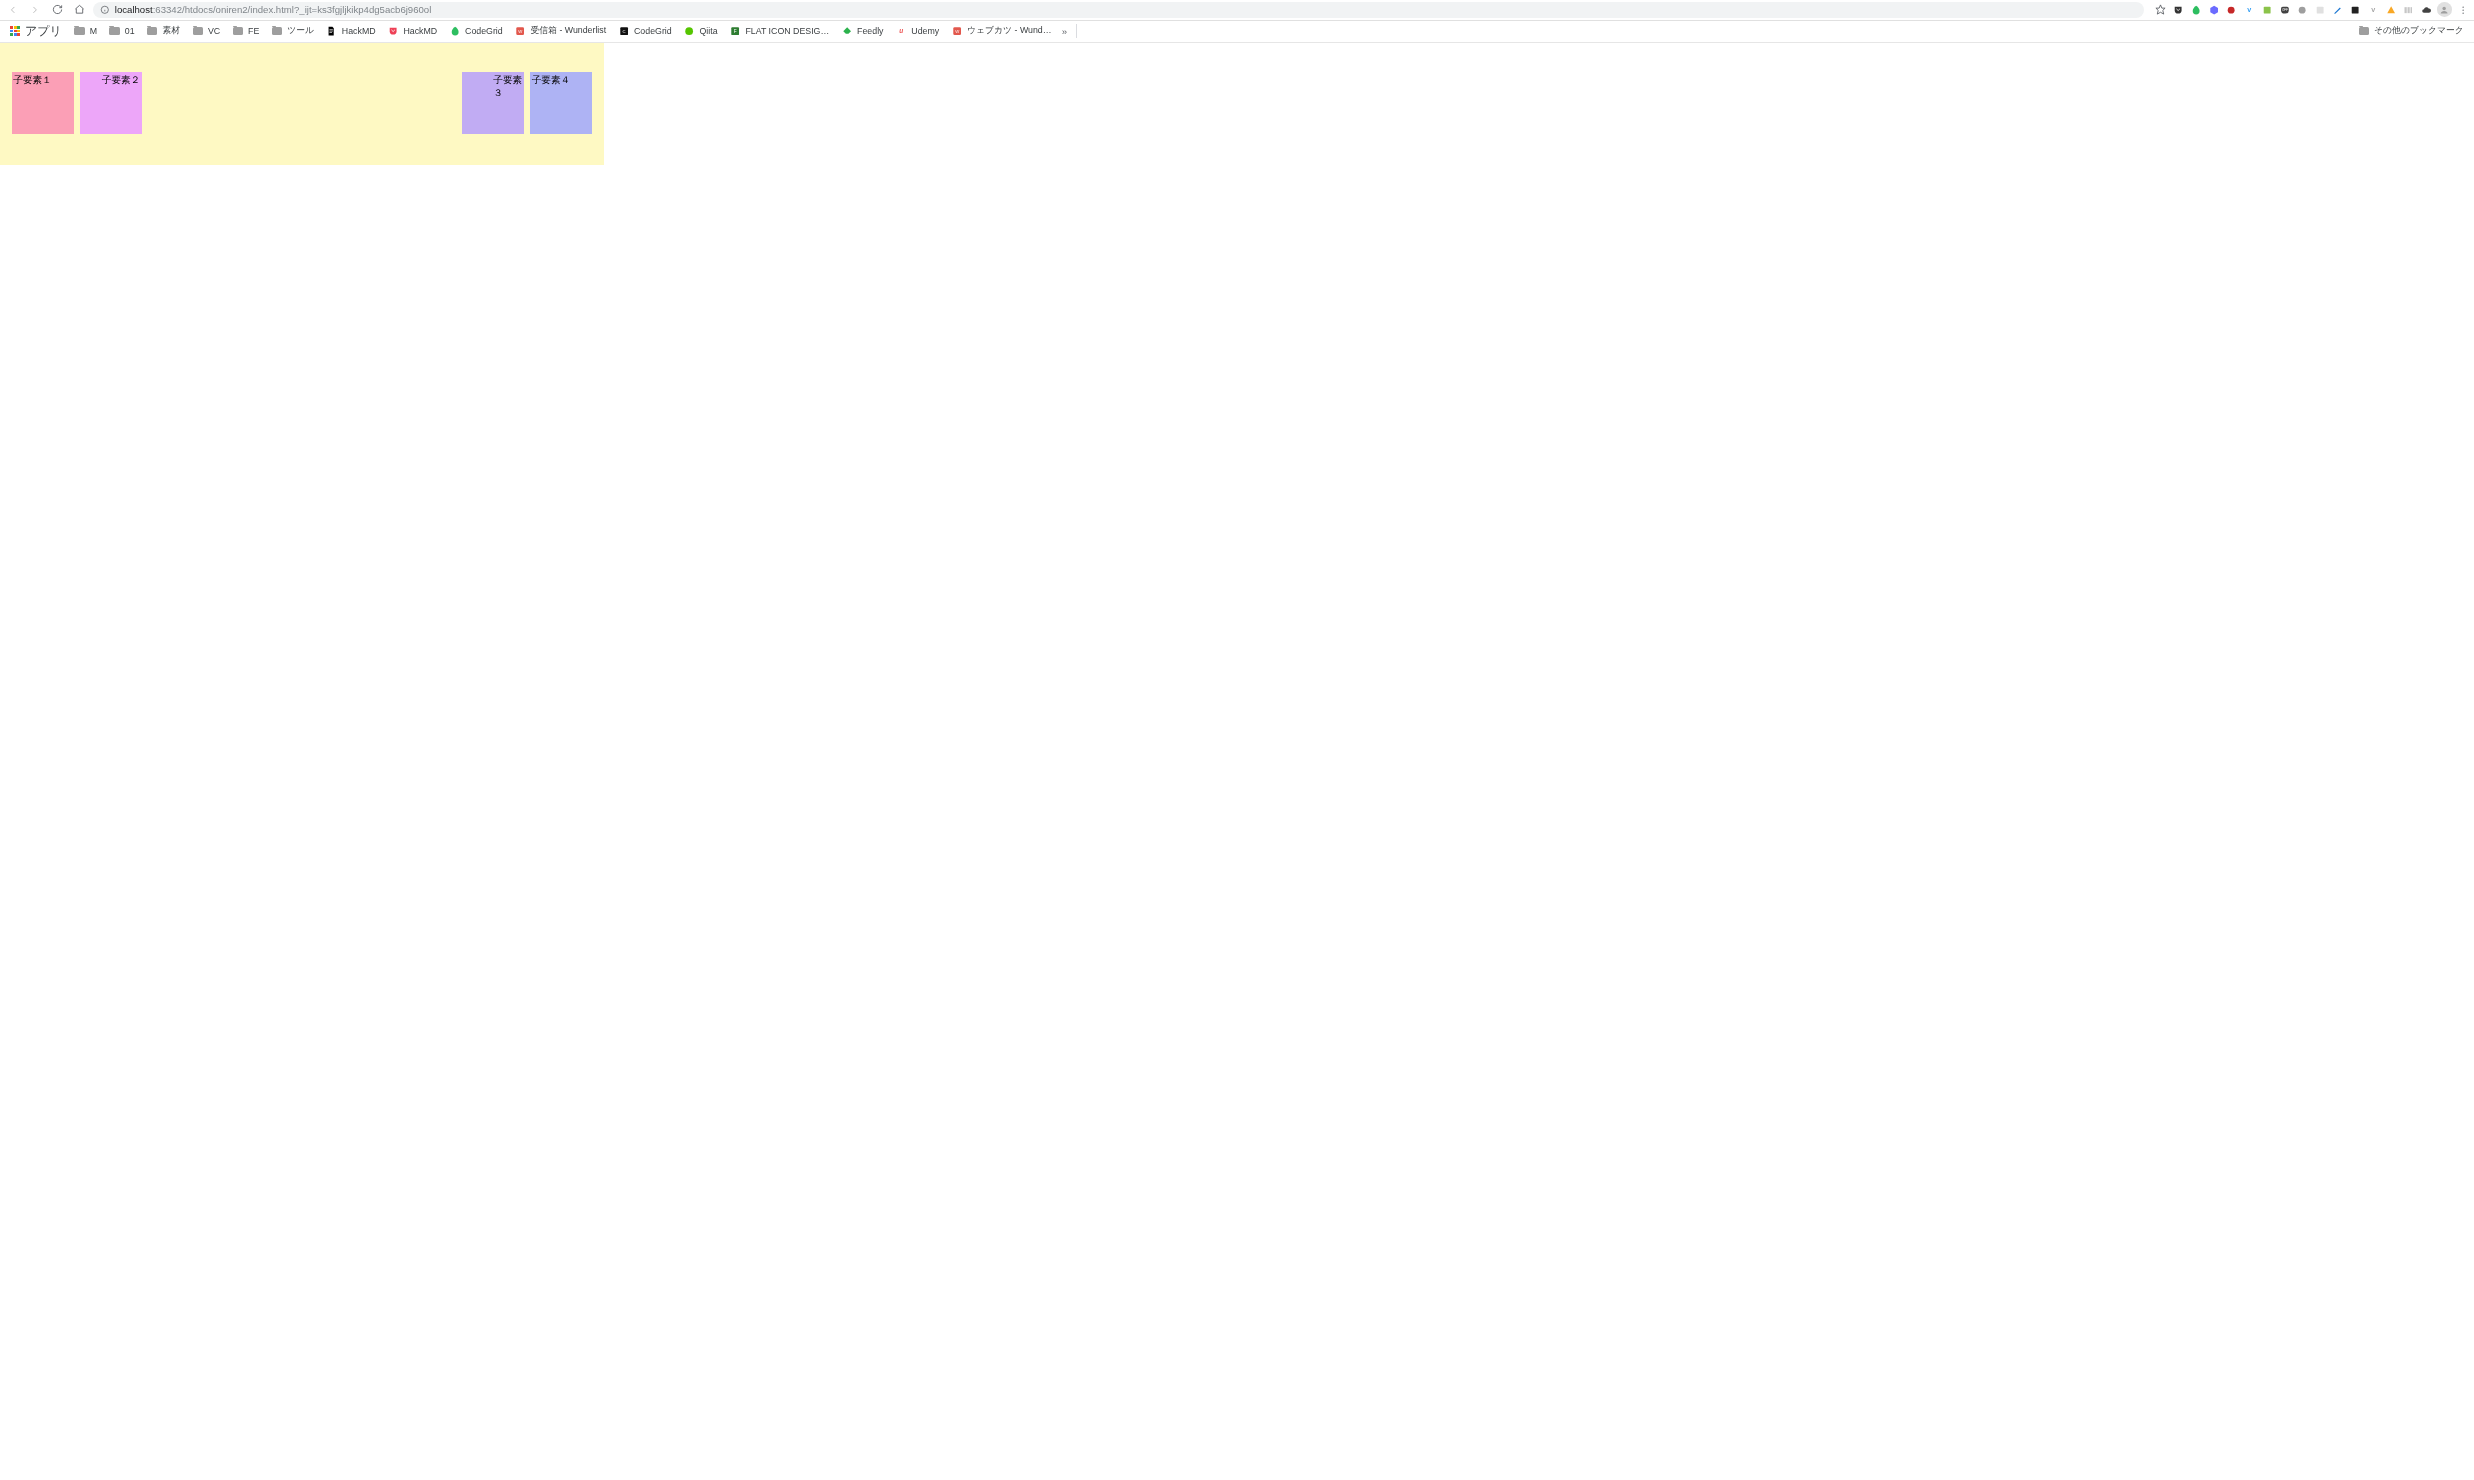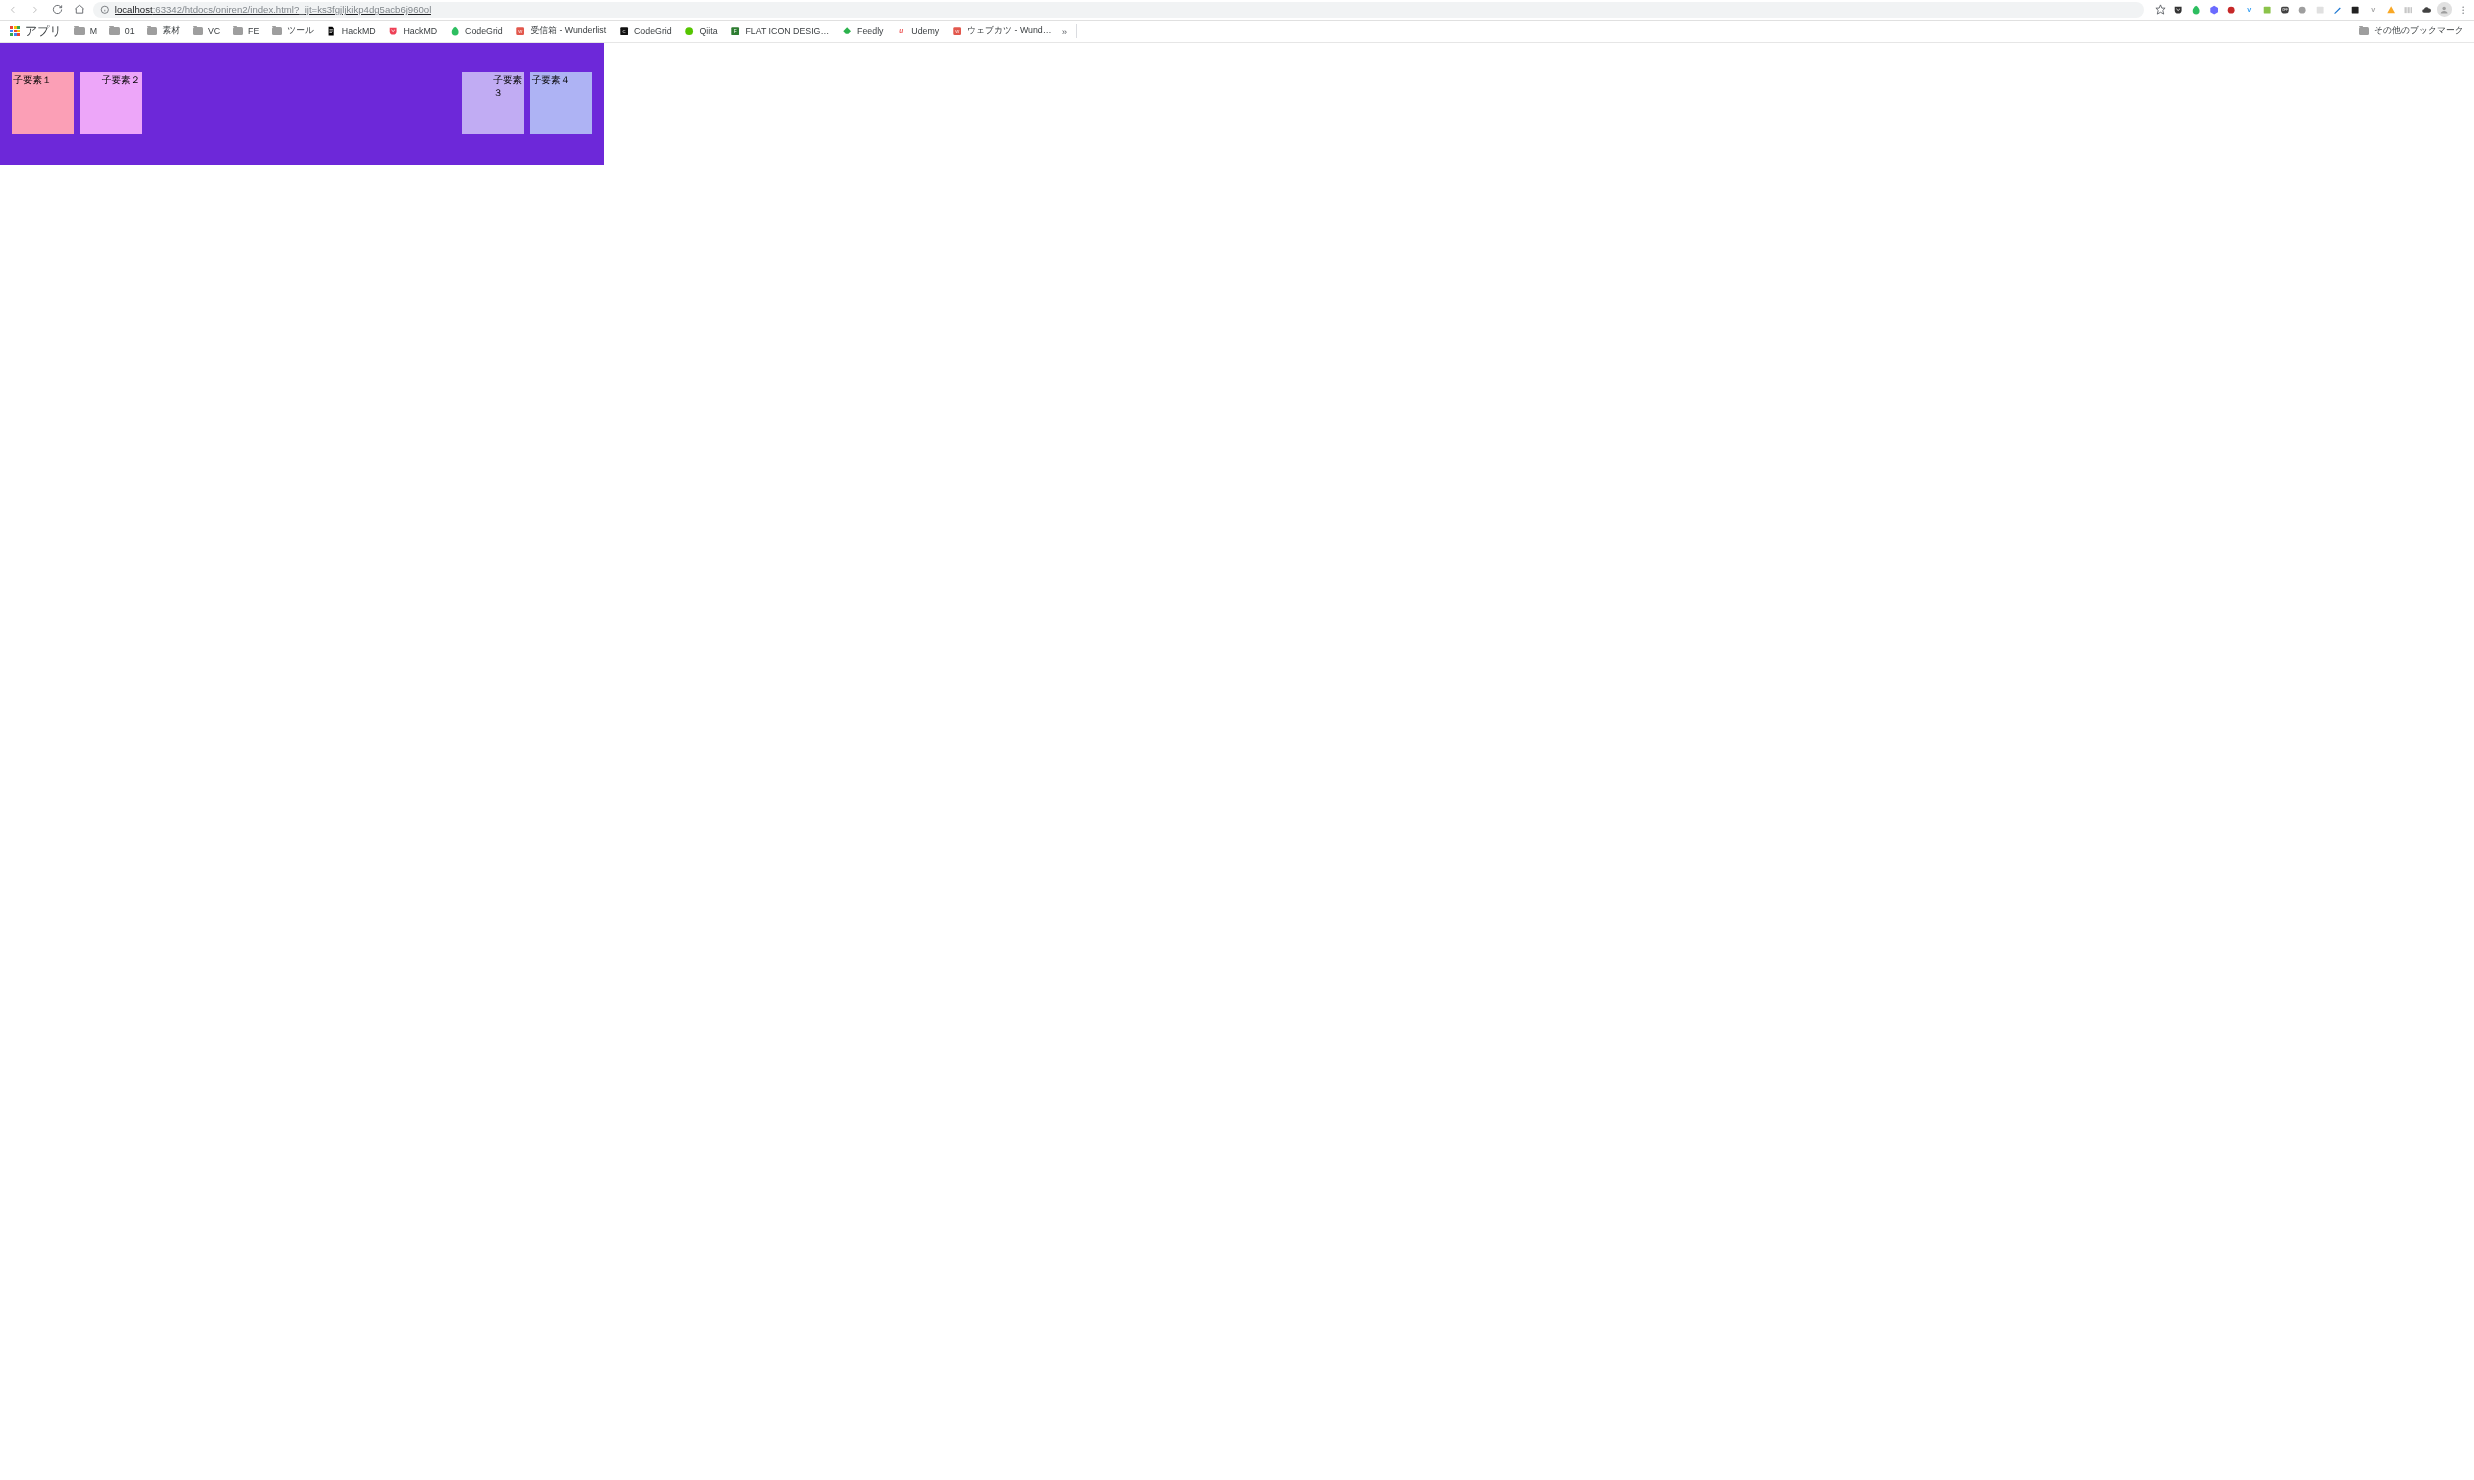--- a/index.html
+++ b/index.html
@@ -42,21 +42,20 @@
     .address-bar {
       flex: 1;
       display: flex;
       align-items: center;
       height: 16px;
       background: #f1f3f4;
       border-radius: 8px;
       padding: 0 7.4px;
       gap: 4.4px;
       color: #202124;
-      text-decoration: underline;
     }
     .address-bar .info-icon {
       width: 10.3px;
       height: 10.3px;
       display: flex;
       align-items: center;
       justify-content: center;
       color: #5f6368;
     }
     .address-text {
@@ -187,21 +186,21 @@
       flex: 1;
     }
 
     
     .viewport {
       background: #ffffff;
     }
     .flex-demo {
       width: 604px;
       min-height: 122px;
-      background: #6d28d9;
+      background: #fef9c3;
       padding: 29.5px 11.8px 29.5px 11.8px;
       display: flex;
       gap: 5.9px;
     }
     .box {
       width: 62px;
       height: 62px;
       font-size: 9.6px;
       color: #000;
       padding: 1.5px 1.5px;

